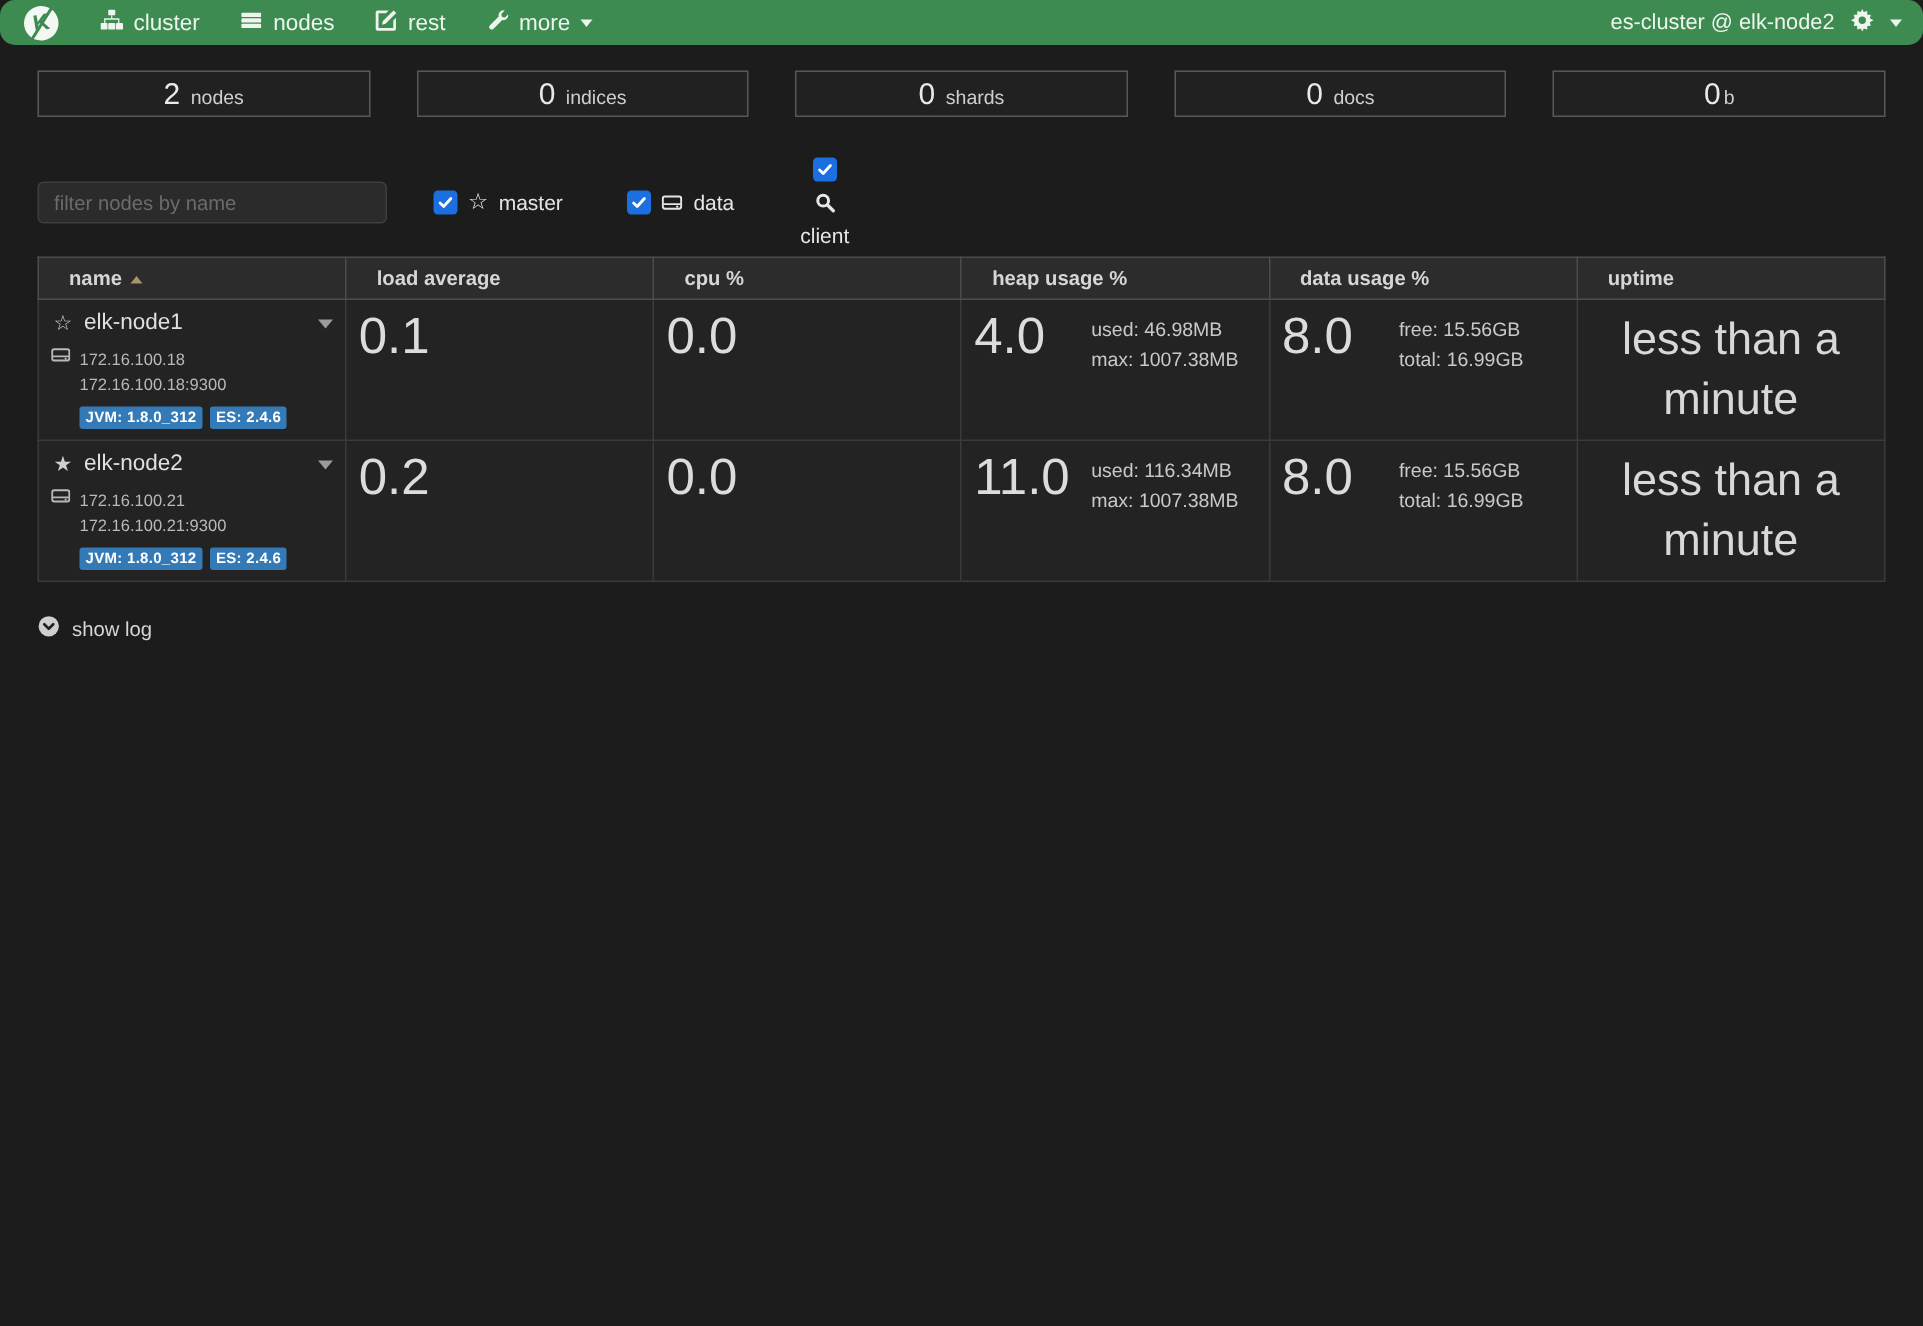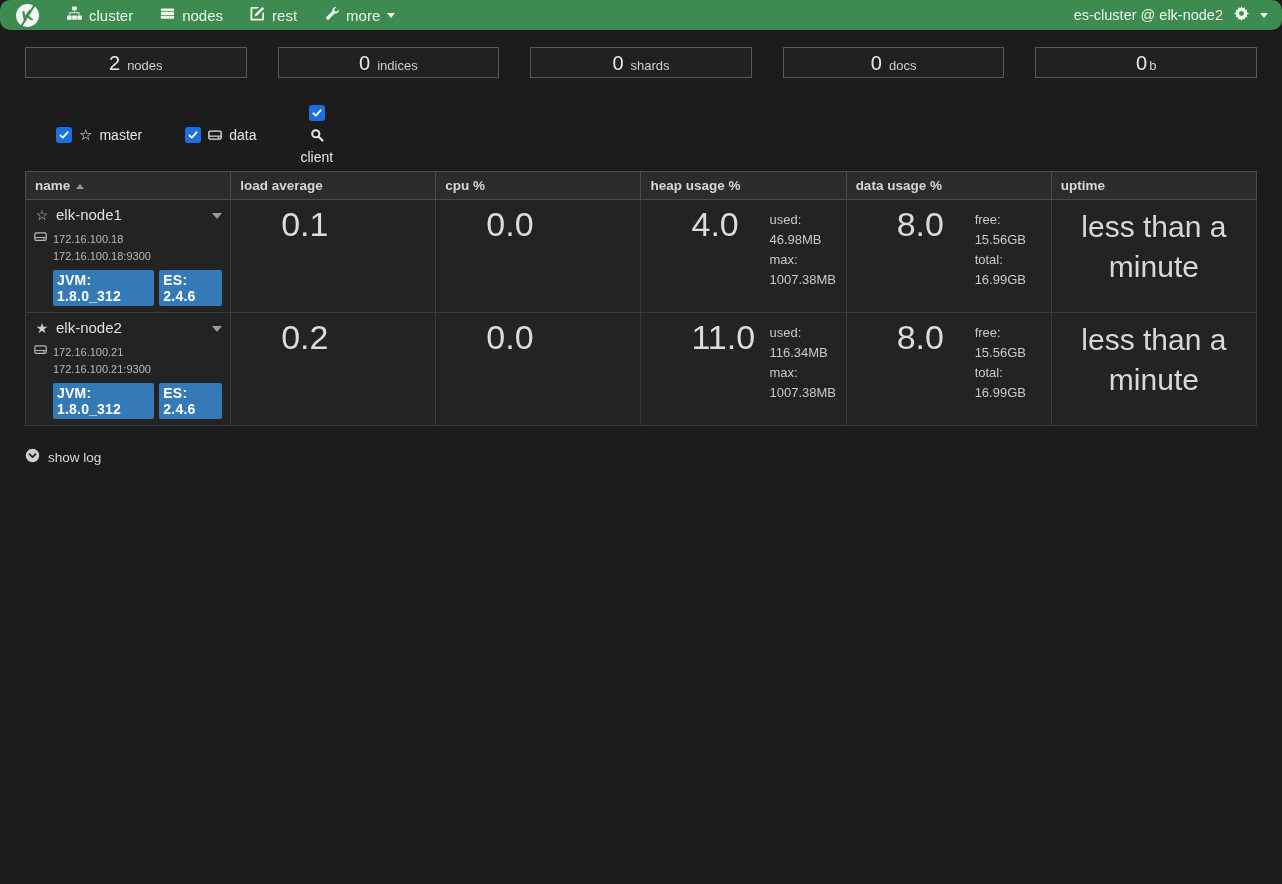--- a/index.html
+++ b/index.html
@@ -57,21 +57,21 @@
     width:16px; height:16px; border-radius:3px; background:#1c6fe0;
     display:flex; align-items:center; justify-content:center; flex:0 0 auto;
   }
   .checkbox svg { width:12px; height:12px; }
   .cb-star { font-size:15px; color:#efefef; line-height:16px; }
   .cb-icon svg { width:14px; height:14px; display:block; color:#e6e6e6; }
   
   .nodes-table { margin-top:6px; width:100%; border-collapse:collapse; table-layout:fixed; }
   .nodes-table th {
     background:#2c2c2c; border:1px solid #4c4c4c; font-size:13.5px; font-weight:bold;
-    color:#d6d6d6; text-align:left; padding:5px 9px; height:28px; cursor:pointer;
+    color:#d6d6d6; text-align:left; padding:5px 20px; height:28px; cursor:pointer;
   }
   .sort-caret {
     display:inline-block; width:0; height:0; margin-left:6px; margin-bottom:1px;
     border-left:4.5px solid transparent; border-right:4.5px solid transparent;
     border-bottom:5px solid #a79469;
   }
   .nodes-table td {
     background:#232323; border:1px solid #3b3b3b; vertical-align:top;
     padding:6px 8px; height:91px;
   }
@@ -82,25 +82,25 @@
   .node-caret {
     margin-left:auto; width:0; height:0; cursor:pointer;
     border-left:5px solid transparent; border-right:5px solid transparent;
     border-top:6px solid #9b9b9b; margin-top:3px;
   }
   .ip-line { display:flex; align-items:flex-end; margin-top:7px; color:#b9b9b9; font-size:11px; gap:6px; }
   .ip-line svg { width:13px; height:13px; color:#b9b9b9; flex:0 0 auto; }
   .transport { margin-left:19px; margin-top:5px; font-size:11px; color:#b9b9b9; }
   .badges { margin-left:19px; margin-top:8px; display:flex; gap:5px; }
   .badge {
-    background:#337ab7; color:#fff; font-size:14px; font-weight:bold;
+    background:#337ab7; color:#fff; font-size:10px; font-weight:bold;
     padding:2px 4px 2px; border-radius:2px; letter-spacing:0.2px;
   }
   
-  .metric { display:flex;margin-left:42px; }
+  .metric { display:flex; }
   .metric-num { font-size:34px; color:#dcdcdc; line-height:37px; font-weight:400; }
   .metric-num.wide { min-width:78px; }
   .metric-sub { font-size:13px; color:#c9c9c9; line-height:20px; padding-top:4px; }
   .uptime-text { font-size:30px; color:#d8d8d8; line-height:40px; padding-top:1px;text-align:center; }
   
   .show-log { margin-top:22px; display:flex; align-items:center; gap:8px; color:#d6d6d6; font-size:13.5px; cursor:pointer; width:fit-content; }
   .show-log svg { width:15px; height:15px; }
 </style>
 </head>
 <body>
@@ -185,20 +185,21 @@
       <span class="stat-value">0</span>
       <span class="stat-label">docs</span>
     </div>
     <div class="stat-box tight">
       <span class="stat-value">0</span>
       <span class="stat-label">b</span>
     </div>
   </div>
 
   <div class="filter-row">
+    <input class="filter-input" type="text" placeholder="filter nodes by name" style="">
 
     <div class="cb-group">
       <span class="checkbox">
         <svg viewBox="0 0 16 16" fill="none">
             <polyline points="3.2,8.4 6.4,11.6 12.8,4.4" stroke="#fff" stroke-width="2.5" stroke-linecap="round" stroke-linejoin="round"></polyline>
           </svg>
       </span>
       <span class="cb-star">☆</span>
       <span>master</span>
     </div>

